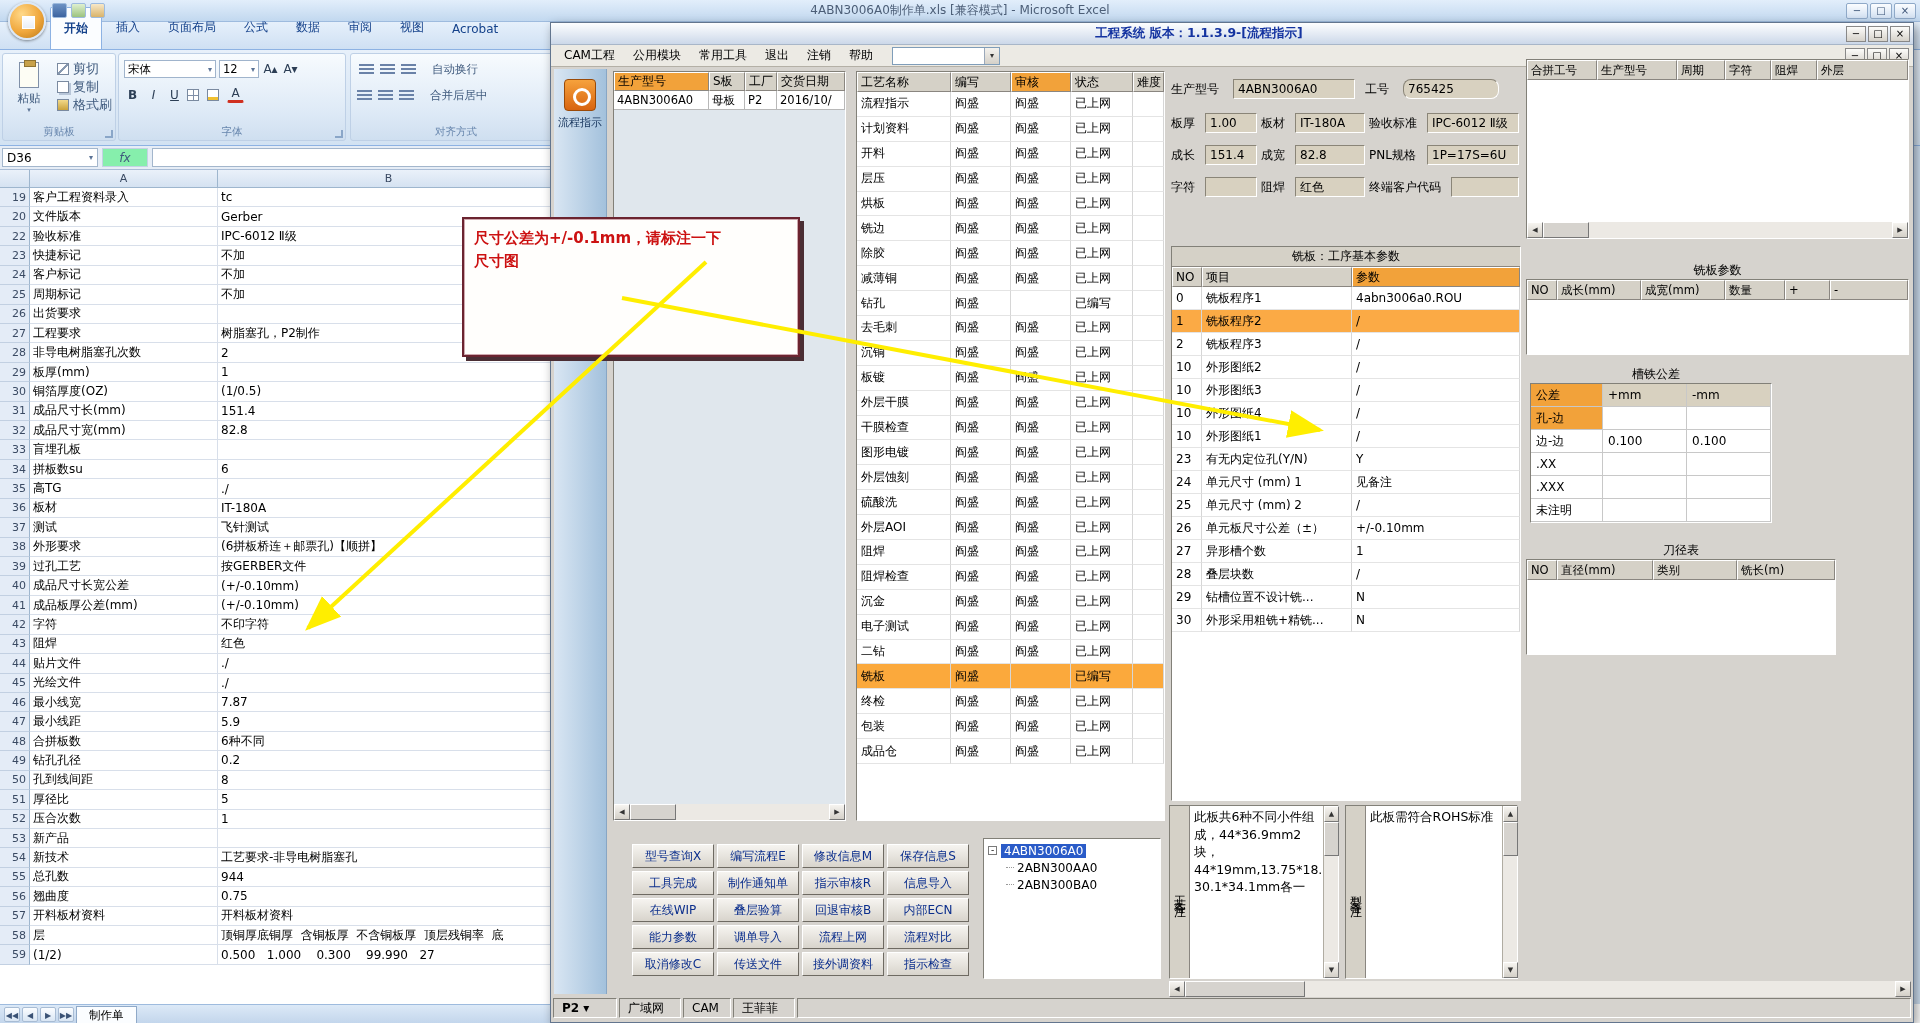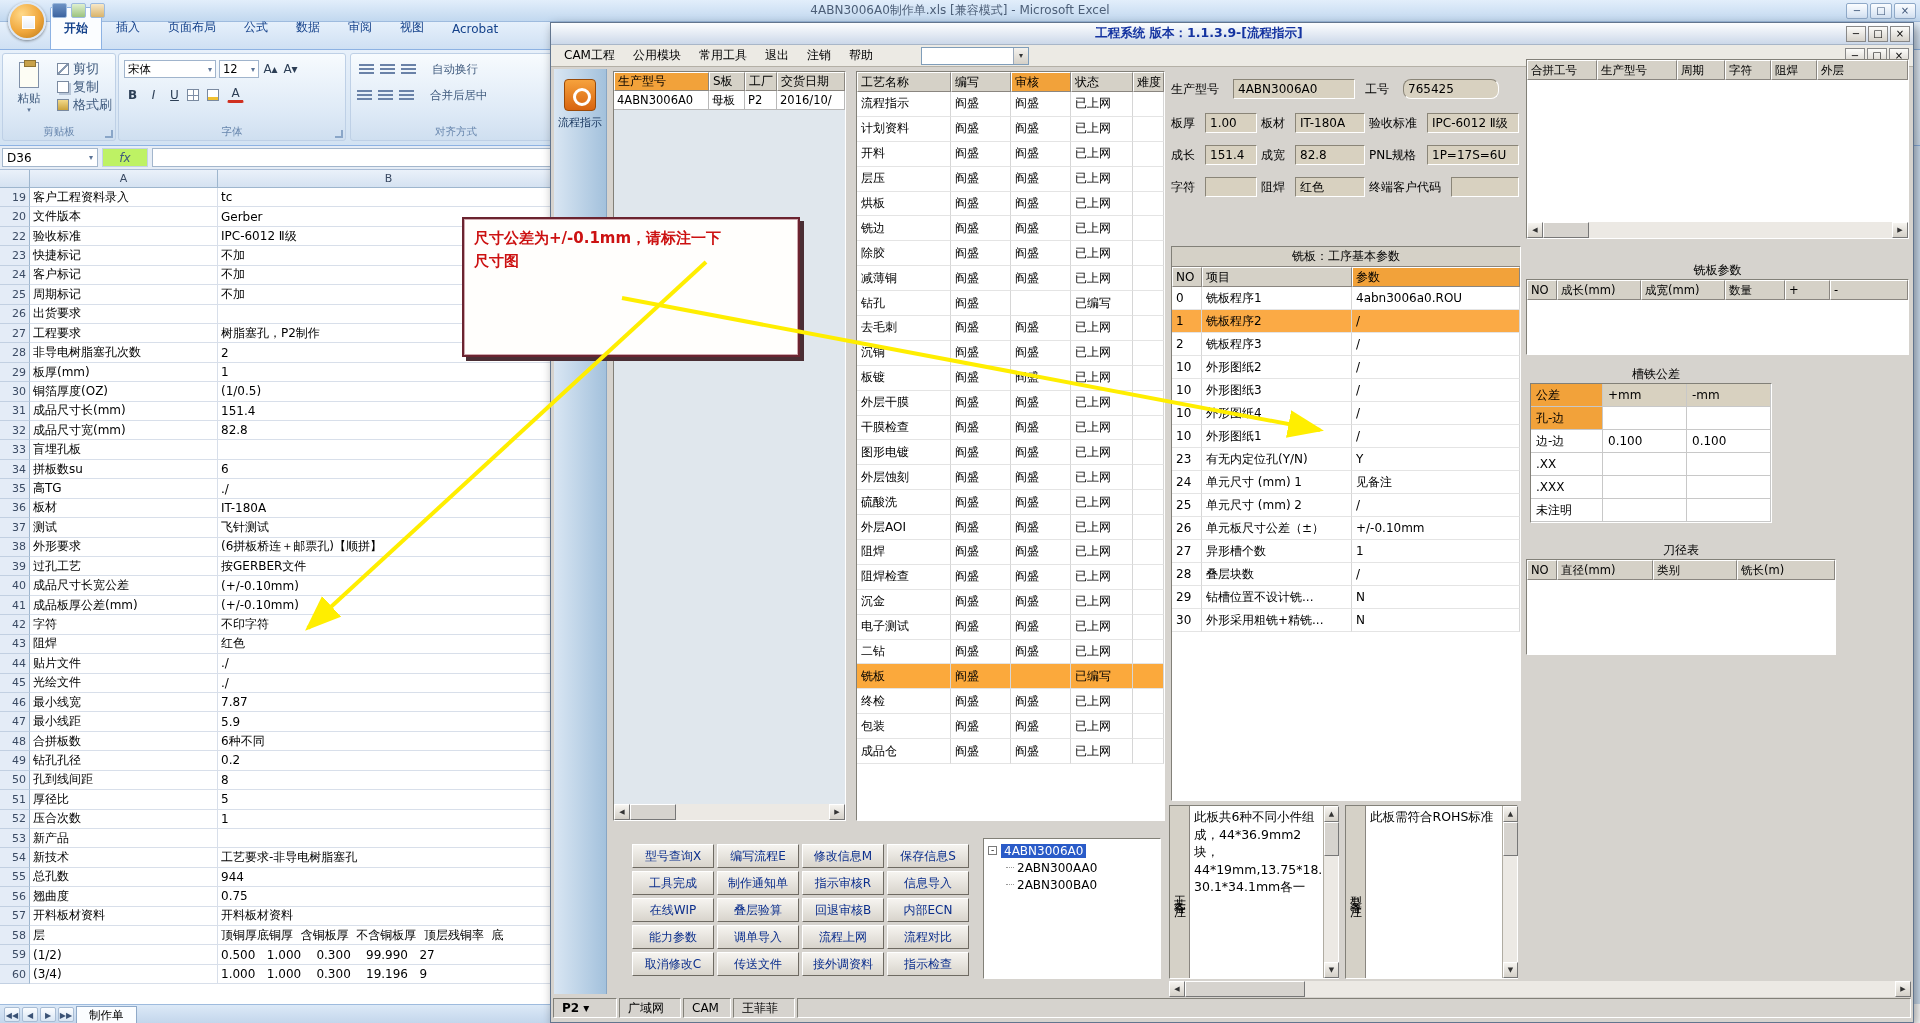--- a/index.html
+++ b/index.html
@@ -38,42 +38,42 @@
   .fmt-glyph{width:17px;height:17px;border:1px solid transparent;border-radius:2px;text-align:center;line-height:16px;font-size:12px;color:#2c3e55;}
   .ic-borders{position:relative;}
   .ic-borders::before{content:"";position:absolute;left:50%;top:0;bottom:0;width:1px;background:#8090a8;}
   .ic-borders::after{content:"";position:absolute;top:50%;left:0;right:0;height:1px;background:#8090a8;}
   .ic-fill{background:linear-gradient(#fff 70%,#f0c030 70%);}
   .fontA{border-bottom:3px solid #d03020;line-height:13px;}
   .ic-align{width:15px;height:11px;border:none;background:repeating-linear-gradient(#6a82a8 0 2px,transparent 2px 4px);}
   .xl-formula{position:absolute;left:0;top:146px;width:1920px;height:24px;background:#e6edf6;border-bottom:1px solid #aabdd6;display:flex;align-items:center;gap:4px;padding:2px 2px;z-index:1;}
   .name-box{width:96px;height:19px;background:#fff;border:1px solid #a3b6cc;display:flex;align-items:center;padding:0 4px;}
   .name-box .arr{margin-left:auto;font-size:8px;color:#5a7396;}
-  .fx-box{width:46px;height:19px;display:flex;align-items:center;justify-content:center;font-style:italic;color:#3f5a7d;border:1px solid #c3d2e4;background:#bef264;}
+  .fx-box{width:46px;height:19px;display:flex;align-items:center;justify-content:center;font-style:italic;color:#3f5a7d;border:1px solid #c3d2e4;background:#86efac;}
   .fml-field{flex:1;height:19px;background:#fff;border:1px solid #a3b6cc;}
   .xl-grid{position:absolute;left:0;top:170px;width:620px;z-index:1;background:#fff;}
   .xl-ch{display:flex;height:18px;}
   .xl-ch div{background:linear-gradient(#eaf1fa,#d5e2f1);border-right:1px solid #9eb6ce;border-bottom:1px solid #9eb6ce;color:#3a4a63;font-size:11px;text-align:center;line-height:17px;}
   .xl-corner{width:30px;}
   .xl-hA{width:188px;} .xl-hB{width:342px;}
   .xl-row{display:flex;height:19.43px;}
   .xl-rn{width:30px;background:#e4ecf7;border-right:1px solid #9eb6ce;border-bottom:1px solid #c2d0e2;color:#3a4a63;font-size:11px;display:flex;align-items:center;justify-content:flex-end;padding-right:3px;flex:0 0 auto;}
   .xl-ca{width:188px;border-right:1px solid #d8dfea;border-bottom:1px solid #d8dfea;padding:0 0 0 3px;white-space:nowrap;overflow:hidden;display:flex;align-items:center;}
   .xl-cb{width:342px;border-right:1px solid #d8dfea;border-bottom:1px solid #d8dfea;padding:0 0 0 3px;white-space:pre;overflow:visible;display:flex;align-items:center;}
   .xl-sheettabs{position:absolute;left:0;bottom:0;width:620px;height:19px;background:linear-gradient(#dce9f7,#c3d6ec);border-top:1px solid #9ebbde;display:flex;align-items:center;padding-left:4px;gap:2px;z-index:1;}
   .nav-arr{width:16px;height:15px;text-align:center;font-size:8px;line-height:15px;color:#3a5275;background:linear-gradient(#fbfdff,#d9e6f4);border:1px solid #a8bcd4;border-radius:2px;}
   .sheet-tab{background:#fbfdff;border:1px solid #8fa9c8;border-bottom:none;padding:1px 12px;font-size:11.5px;height:17px;}
   .xl-vs{position:absolute;right:0;top:146px;bottom:19px;width:7px;background:#cfe0f2;border-left:1px solid #9ebbde;z-index:1;}
 
   
   .app{position:absolute;left:550px;top:22px;width:1364px;height:1001px;background:#d6d3ce;border:1px solid #62758e;box-shadow:3px 4px 10px rgba(0,0,0,.4);z-index:10;}
   .app-titlebar{height:22px;background:linear-gradient(#fdfeff,#ccd8e9);border-bottom:1px solid #a8b6c8;display:flex;align-items:center;padding:0 3px;}
   .app-title{flex:1;text-align:center;color:#1433a0;font-weight:bold;font-size:12.5px;}
   .cbtn{width:20px;height:16px;background:linear-gradient(#fcfcfa,#d6d2ca);border:1px solid #888;margin-left:2px;font-size:10px;line-height:13px;text-align:center;flex:0 0 auto;}
-  .app-menubar{height:22px;background:#eceae4;border-bottom:1px solid #b4b0a6;display:flex;align-items:center;padding:0 4px;gap:29px;}
+  .app-menubar{height:22px;background:#eceae4;border-bottom:1px solid #b4b0a6;display:flex;align-items:center;padding:0 4px;}
   .menu-item{padding:2px 9px;}
   .menu-combo{width:108px;height:18px;background:#fff;border:1px solid #7f9db9;margin-left:10px;display:flex;align-items:center;}
   .menu-combo .dd{margin-left:auto;width:15px;height:16px;background:linear-gradient(#f4f2ee,#d4d0c8);border-left:1px solid #9aa8ba;font-size:8px;text-align:center;line-height:16px;color:#333;}
   .mdi-ctl{margin-left:auto;display:flex;}
   .hcell{background:#d5d1c7;border-top:1px solid #fff;border-left:1px solid #fff;border-right:1px solid #8a8680;border-bottom:1px solid #8a8680;padding:0 3px;white-space:nowrap;overflow:hidden;display:flex;align-items:center;}
   .hcell.orange{background:#f2a23a;}
   .left-strip{position:absolute;left:3px;top:46px;width:53px;bottom:28px;background:linear-gradient(90deg,#d9e6f3,#a3c1dc);border-right:1px solid #88a6c4;}
   .tool-ic{width:32px;height:32px;margin:10px auto 4px;background:linear-gradient(#f6a23c,#d86410);border:1px solid #9a4a08;border-radius:4px;position:relative;}
   .tool-ic::after{content:"";position:absolute;left:8px;top:8px;width:12px;height:12px;border:3px solid #fff;border-radius:50%;}
   .tool-lb{text-align:center;font-size:11px;color:#14325a;}
@@ -482,25 +482,20 @@
             <div class="xl-ca">层</div>
             <div class="xl-cb">顶铜厚底铜厚  含铜板厚  不含铜板厚  顶层残铜率  底</div>
           </div>
 
           <div class="xl-row">
             <div class="xl-rn">59</div>
             <div class="xl-ca">(1/2)</div>
             <div class="xl-cb">0.500   1.000    0.300    99.990   27</div>
           </div>
 
-          <div class="xl-row">
-            <div class="xl-rn">60</div>
-            <div class="xl-ca">(3/4)</div>
-            <div class="xl-cb">1.000   1.000    0.300    19.196   9</div>
-          </div>
         </div>
     </div>
 
     <div class="xl-sheettabs">
       <div class="nav-arr">◀◀</div>
       <div class="nav-arr">◀</div>
       <div class="nav-arr">▶</div>
       <div class="nav-arr">▶▶</div>
       <div class="sheet-tab">制作单</div>
     </div>

